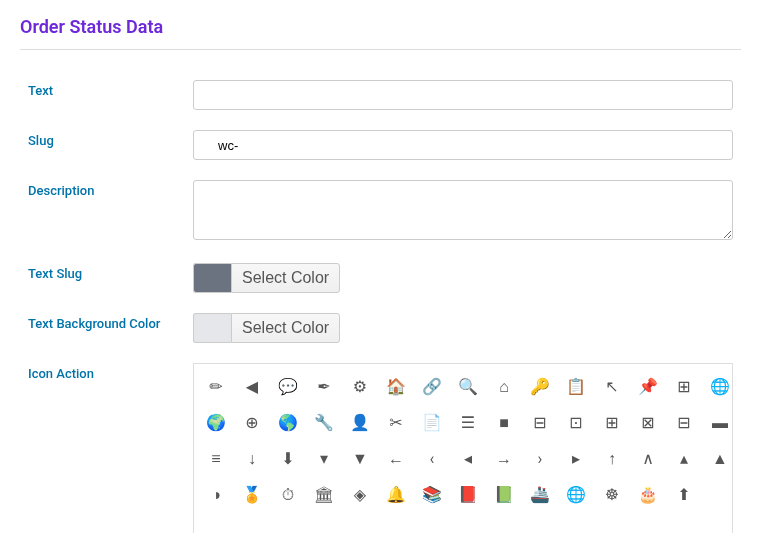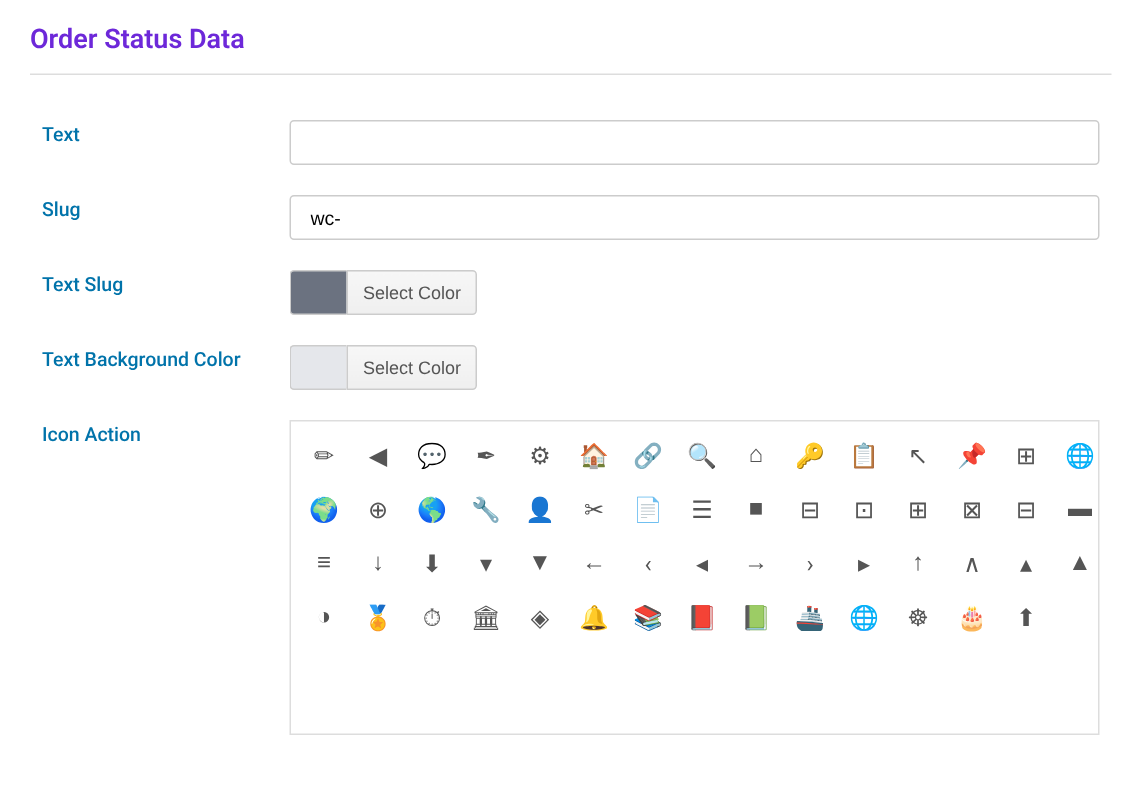--- a/index.html
+++ b/index.html
@@ -37,21 +37,21 @@
       white-space: nowrap;
     }
     .form-table tr td:last-child {
       padding-left: 10px;
     }
     .text-input {
       width: 540px;
       height: 30px;
       border: 1px solid #ccc;
       border-radius: 3px;
-      padding: 4px 13px;
+      padding: 4px 24px;
       font-size: 13px;
       outline: none;
     }
     textarea.text-input {
       height: 60px;
       resize: vertical;
     }
     .color-btn-group {
       display: flex;
       align-items: center;
@@ -71,21 +71,21 @@
     .color-swatch.light {
       background: #e5e7eb;
     }
     .select-color-btn {
       height: 30px;
       padding: 0 10px;
       border: 1px solid #ccc;
       border-radius: 0 3px 3px 0;
       background: linear-gradient(to bottom, #f7f7f7, #efefef);
       cursor: pointer;
-      font-size: 12px;
+      font-size: 16px;
       color: #555;
     }
     .icon-action-area {
       position: relative;
     }
     .icon-grid-wrapper {
       width: 540px;
       height: 210px;
       overflow: hidden;
       border: 1px solid #ddd;
@@ -137,20 +137,26 @@
     <tr>
       <td>Text</td>
       <td>
         <input class="text-input" type="text" placeholder="" style="">
       </td>
     </tr>
     <tr>
       <td>Slug</td>
       <td>
         <input class="text-input" type="text" value="wc-" style="">
+      </td>
+    </tr>
+    <tr>
+      <td>Description</td>
+      <td>
+        <textarea class="text-input" style=""></textarea>
       </td>
     </tr>
     <tr>
       <td>Text Slug</td>
       <td>
         <div class="color-btn-group">
           <span class="color-swatch dark"></span>
           <button class="select-color-btn">Select Color</button>
         </div>
       </td>

